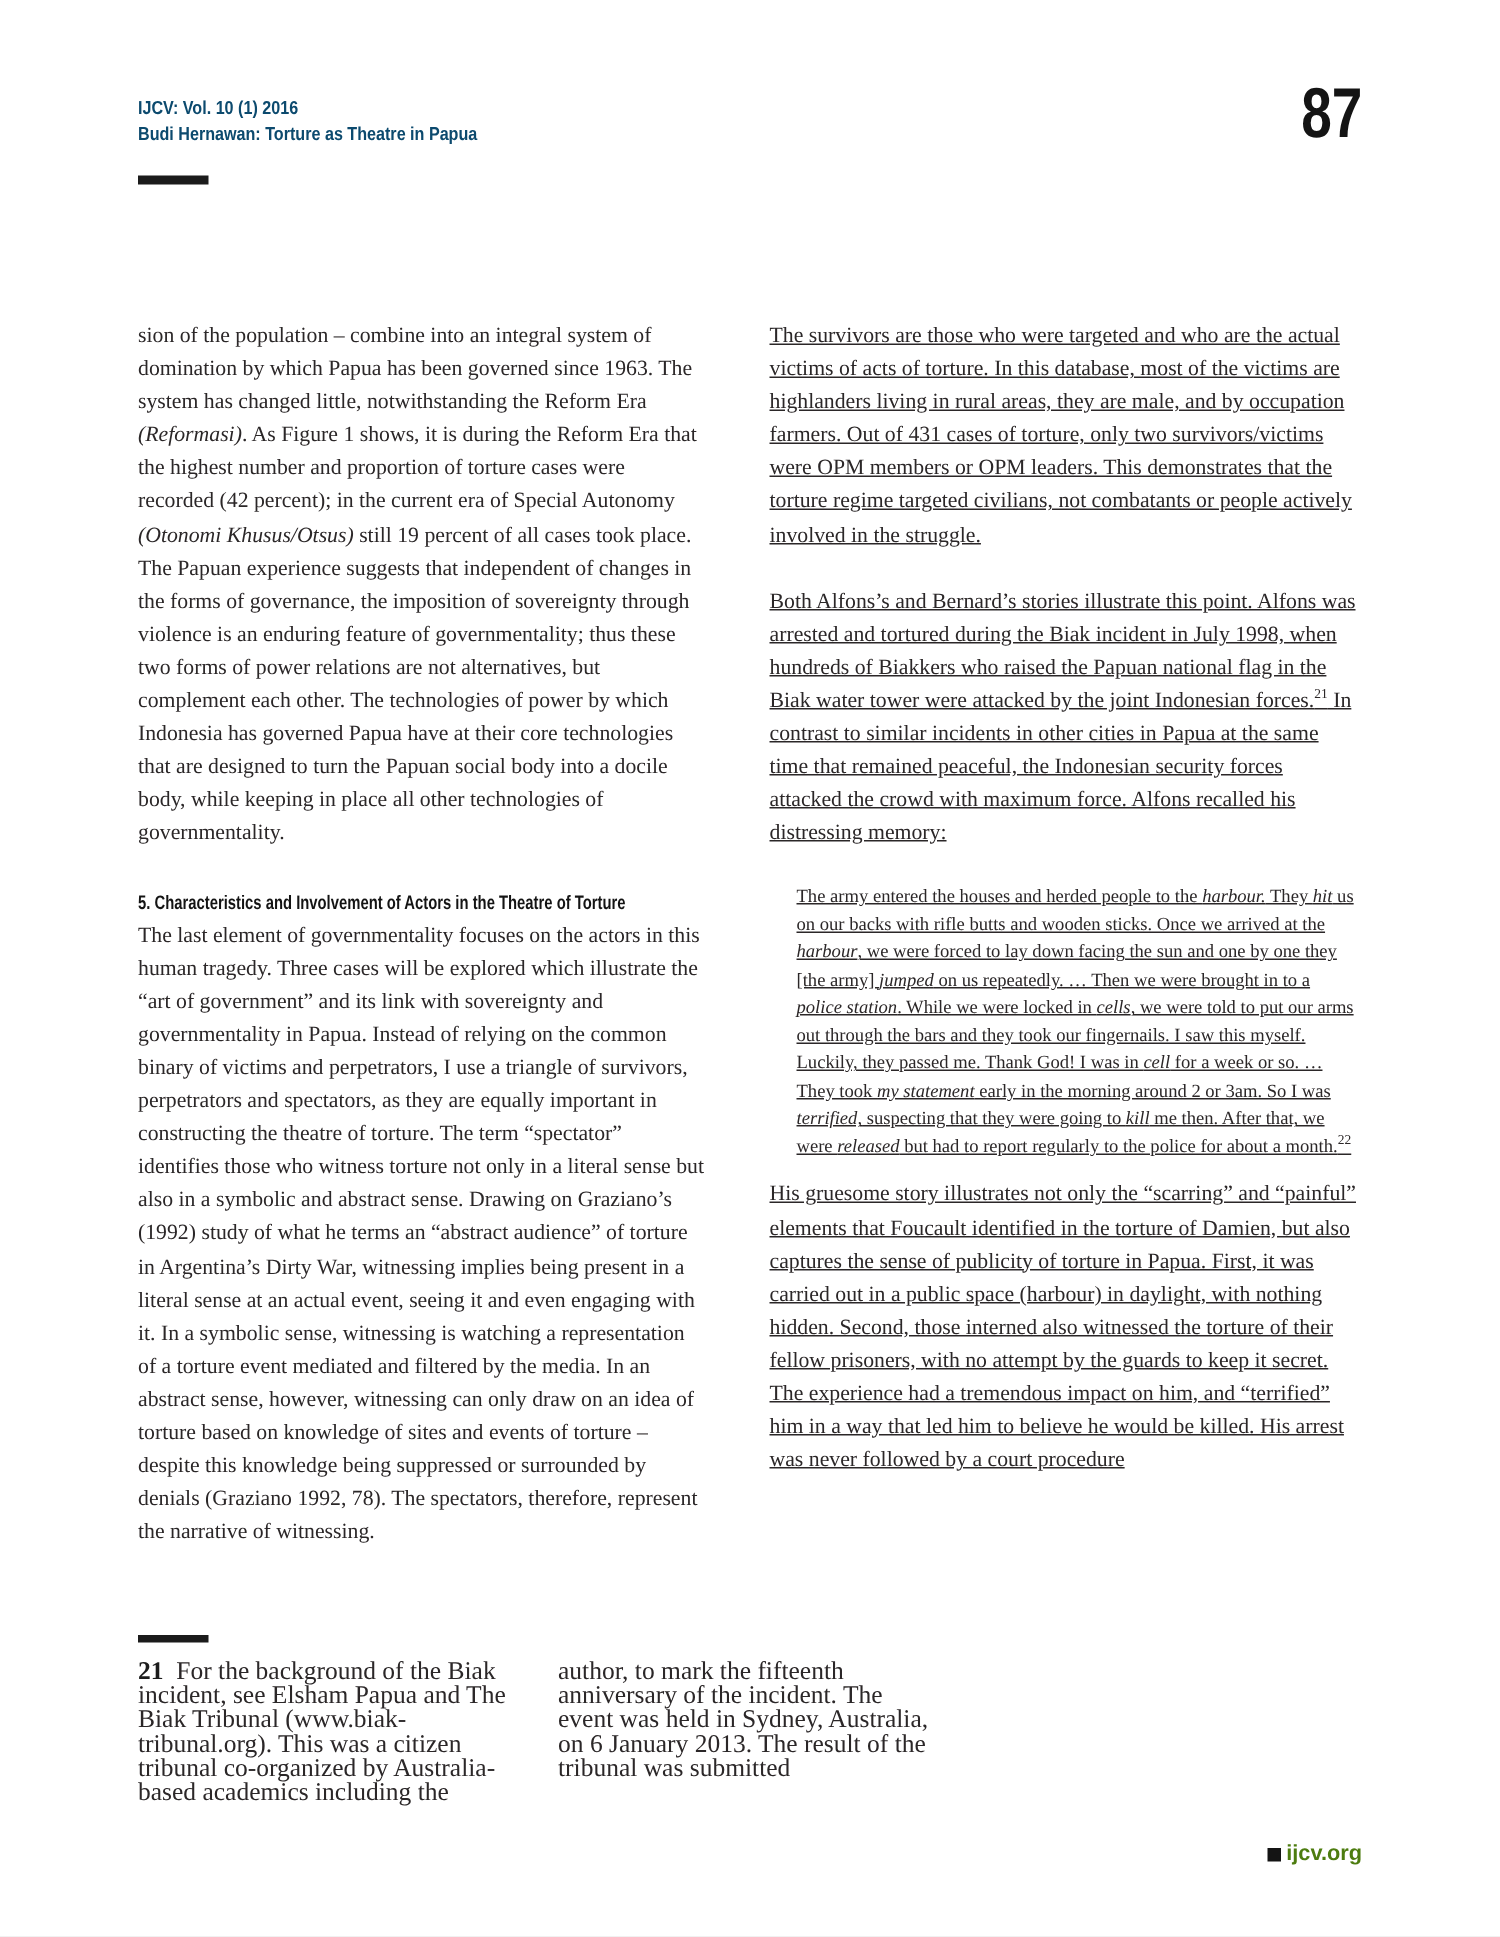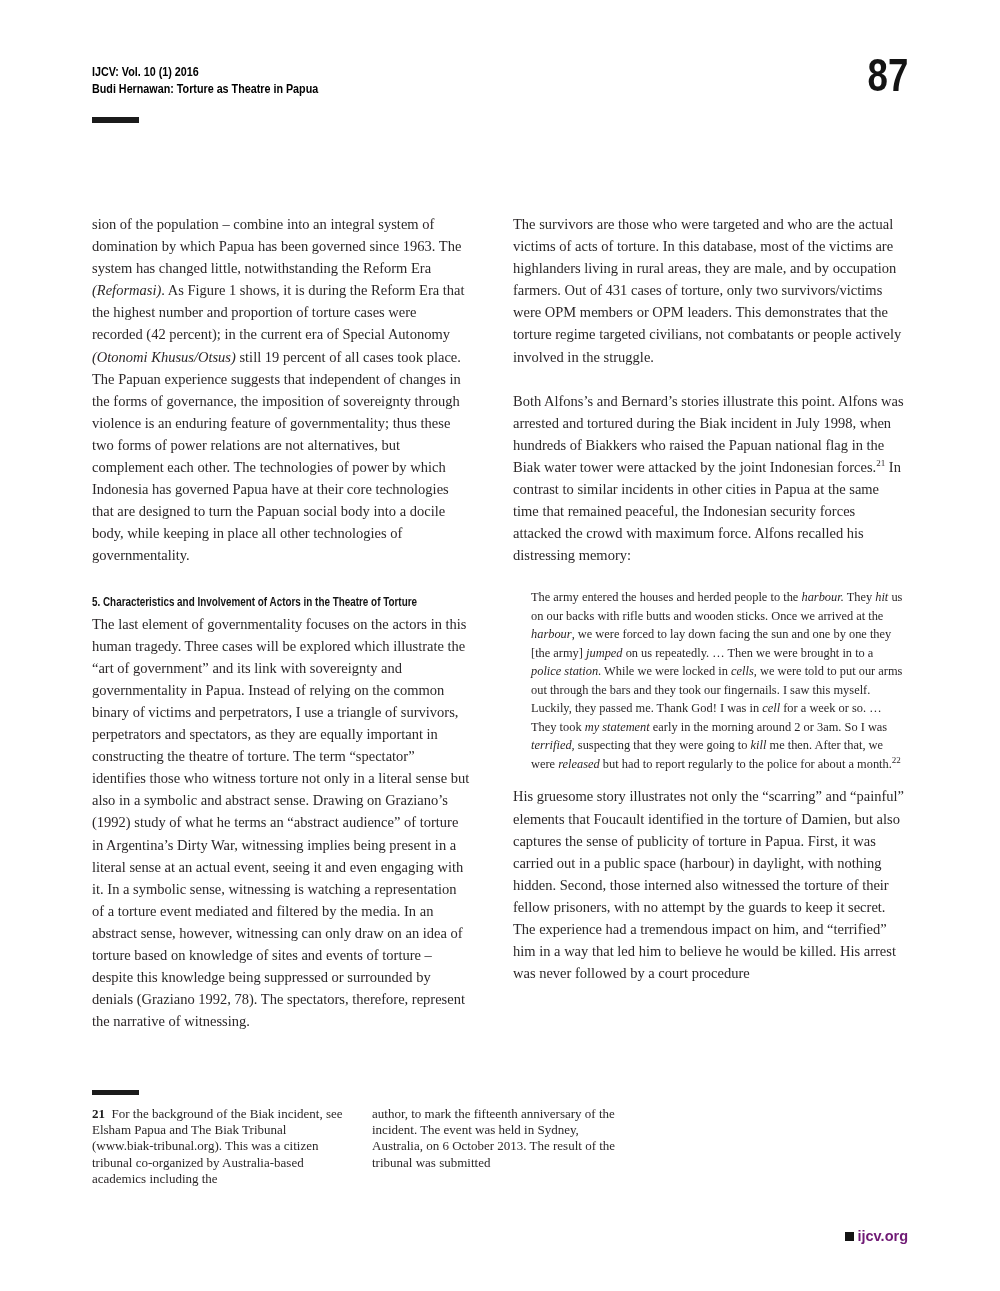--- a/index.html
+++ b/index.html
@@ -9,35 +9,35 @@
     background:#ffffff;
     font-family:"Liberation Serif", serif;
     color:#2b2728;
     overflow:hidden;
     margin:0 auto;
   }
   
   .header-left{position:absolute;left:92px;top:64px;}
   .hdr-line{
     font-family:"Liberation Sans", sans-serif;
-    font-weight:700;font-size:12.5px;line-height:16.5px;color:#000000;
+    font-weight:700;font-size:12.5px;line-height:16.5px;color:#0c4a6e;
     white-space:nowrap;
   }
   .squeeze{display:inline-block;transform:scaleX(0.86);transform-origin:0 50%;white-space:nowrap;}
   .header-rule{position:absolute;left:92px;top:117px;width:47px;height:6px;background:#1b1b1b;}
   .page-number{
     position:absolute;right:92px;top:50px;
     font-family:"Liberation Sans", sans-serif;
     font-weight:700;font-size:47px;line-height:50px;color:#141414;
     transform:scaleX(0.78);transform-origin:100% 0;
   }
   
   .columns{position:absolute;left:92px;top:213px;width:813px;display:flex;}
   .col-left{width:378px;margin-right:43px;flex:none;}
-  .col-right{width:392px;flex:none;}
+  .col-right{width:392px;flex:none;text-decoration:underline;}
   .body-p{
     margin:0 0 22px 0;
     font-size:14.5px;line-height:22.1px;
     text-align:left;
   }
   .body-p:last-child{margin-bottom:0;}
   sup{font-size:9px;line-height:0;vertical-align:super;}
   .section-heading{
     margin:24px 0 0 0;
     font-family:"Liberation Sans", sans-serif;
@@ -51,30 +51,30 @@
     font-size:12.4px;line-height:18.5px;
   }
   
   .footnote-rule{position:absolute;left:92px;top:1090px;width:47px;height:5px;background:#1b1b1b;}
   .footnote-cols{
     position:absolute;left:92px;top:1106px;width:812px;
     display:flex;
   }
   .fn-col{
     width:252px;margin-right:28px;flex:none;
-    font-size:13px;line-height:16.2px;
+    font-size:17px;line-height:16.2px;
   }
   .fn-col:last-child{margin-right:0;}
   .fn-col b{font-weight:700;color:#1c1c1c;}
   
   .site-footer{
     position:absolute;right:92px;top:1228px;
     display:flex;align-items:center;
     font-family:"Liberation Sans", sans-serif;
-    font-weight:700;font-size:14.5px;color:#701a75;
+    font-weight:700;font-size:14.5px;color:#4d7c0f;
   }
   .logo-square{display:inline-block;width:9px;height:9px;background:#141414;margin-right:4px;}
 </style>
 </head>
 <body>
 
 <div class="page">
 
   <div class="header-left">
     <div class="hdr-line"><span class="squeeze">IJCV: Vol. 10 (1) 2016</span></div>
@@ -93,21 +93,21 @@
       <p class="body-p">The survivors are those who were targeted and who are the actual victims of acts of torture. In this database, most of the victims are highlanders living in rural areas, they are male, and by occupation farmers. Out of 431 cases of torture, only two survivors/victims were OPM members or OPM leaders. This demonstrates that the torture regime targeted civilians, not combatants or people actively involved in the struggle.</p>
       <p class="body-p">Both Alfons’s and Bernard’s stories illustrate this point. Alfons was arrested and tortured during the Biak incident in July 1998, when hundreds of Biakkers who raised the Papuan national flag in the Biak water tower were attacked by the joint Indonesian forces.<sup>21</sup> In contrast to similar incidents in other cities in Papua at the same time that remained peaceful, the Indonesian security forces attacked the crowd with maximum force. Alfons recalled his distressing memory:</p>
       <blockquote class="quote">The army entered the houses and herded people to the <i>harbour.</i> They <i>hit</i> us on our backs with rifle butts and wooden sticks. Once we arrived at the <i>harbour</i>, we were forced to lay down facing the sun and one by one they [the army] <i>jumped</i> on us repeatedly. … Then we were brought in to a <i>police station</i>. While we were locked in <i>cells</i>, we were told to put our arms out through the bars and they took our fingernails. I saw this myself. Luckily, they passed me. Thank God! I was in <i>cell</i> for a week or so. … They took <i>my statement</i> early in the morning around 2 or 3am. So I was <i>terrified,</i> suspecting that they were going to <i>kill</i> me then. After that, we were <i>released</i> but had to report regularly to the police for about a month.<sup>22</sup></blockquote>
       <p class="body-p">His gruesome story illustrates not only the “scarring” and “painful” elements that Foucault identified in the torture of Damien, but also captures the sense of publicity of torture in Papua. First, it was carried out in a public space (harbour) in daylight, with nothing hidden. Second, those interned also witnessed the torture of their fellow prisoners, with no attempt by the guards to keep it secret. The experience had a tremendous impact on him, and “terrified” him in a way that led him to believe he would be killed. His arrest was never followed by a court procedure</p>
     </section>
   </main>
 
   <div class="footnote-rule"></div>
   <footer class="footnote-cols">
     <div class="fn-col"><b>21</b>&nbsp; For the background of the Biak incident, see Elsham Papua and The Biak Tribunal (www.biak-tribunal.org). This was a citizen tribunal co-organized by Australia-based academics including the</div>
-    <div class="fn-col">author, to mark the fifteenth anniversary of the incident. The event was held in Sydney, Australia, on 6 October 2013. The result of the tribunal was submitted</div>
+    <div class="fn-col">author, to mark the fifteenth anniversary of the incident. The event was held in Sydney, Australia, on 6 January 2013. The result of the tribunal was submitted</div>
   </footer>
 
   <div class="site-footer">
     <span class="logo-square"></span>
     <span>ijcv.org</span>
   </div>
 
 </div>
 
 </body></html>

